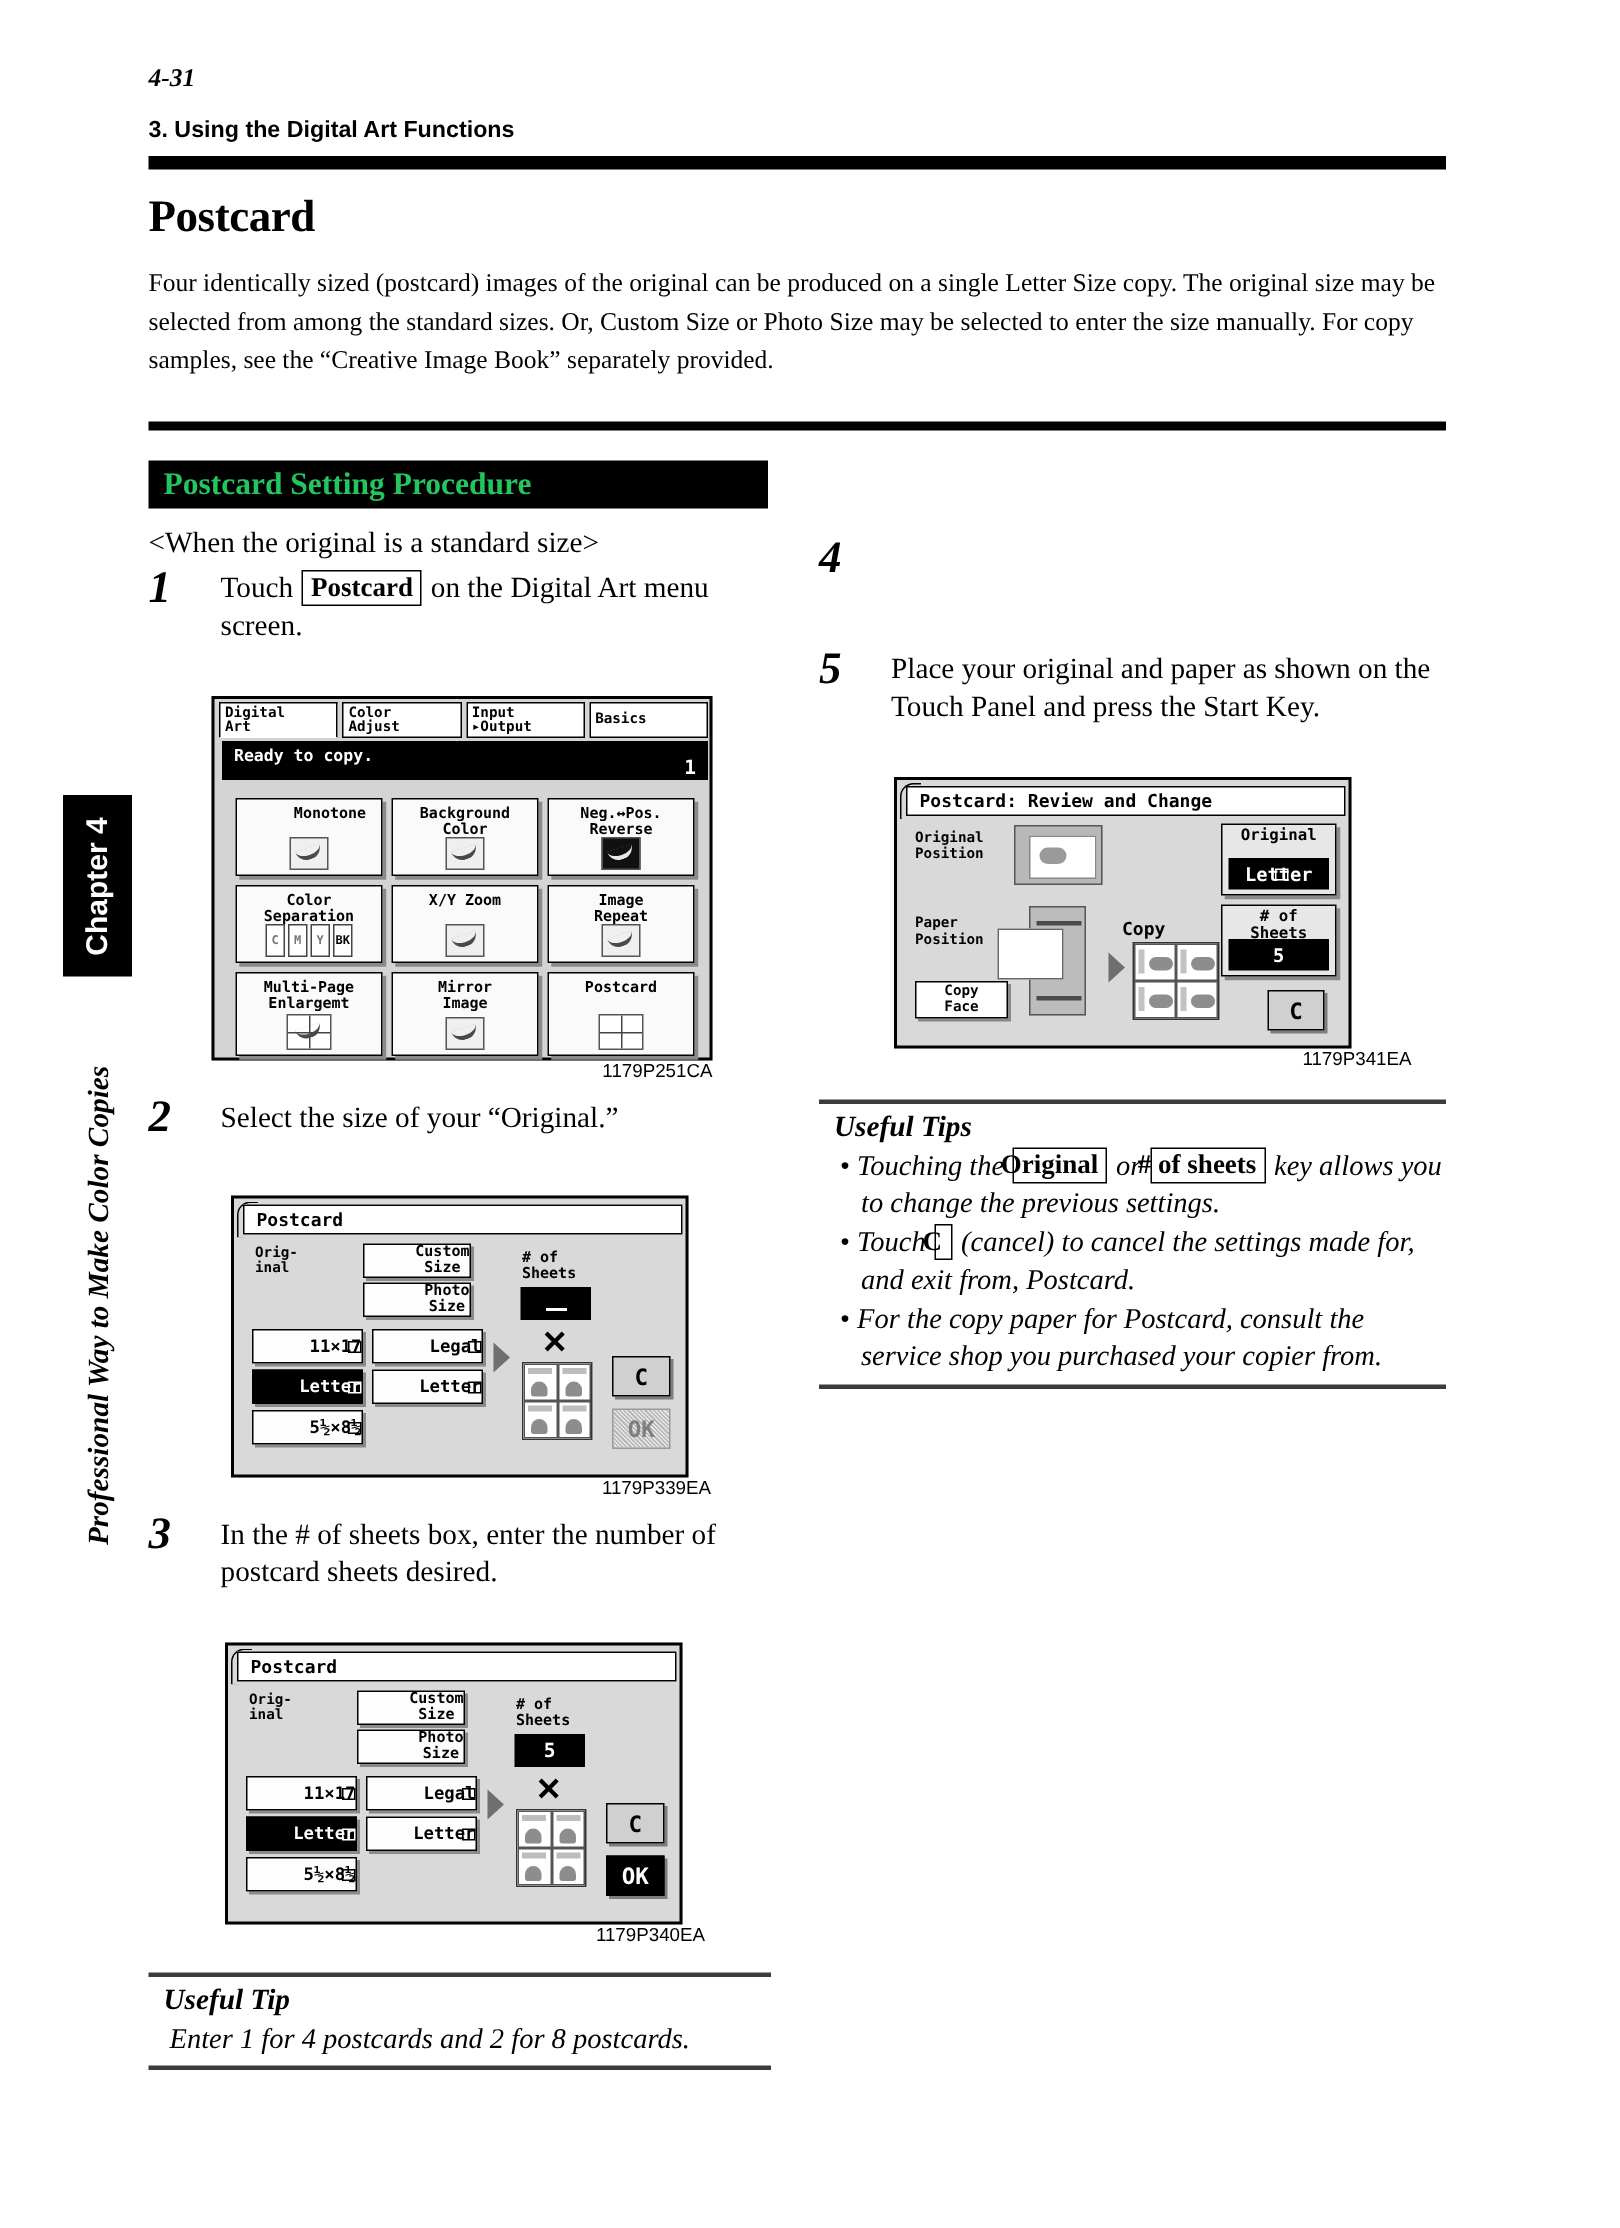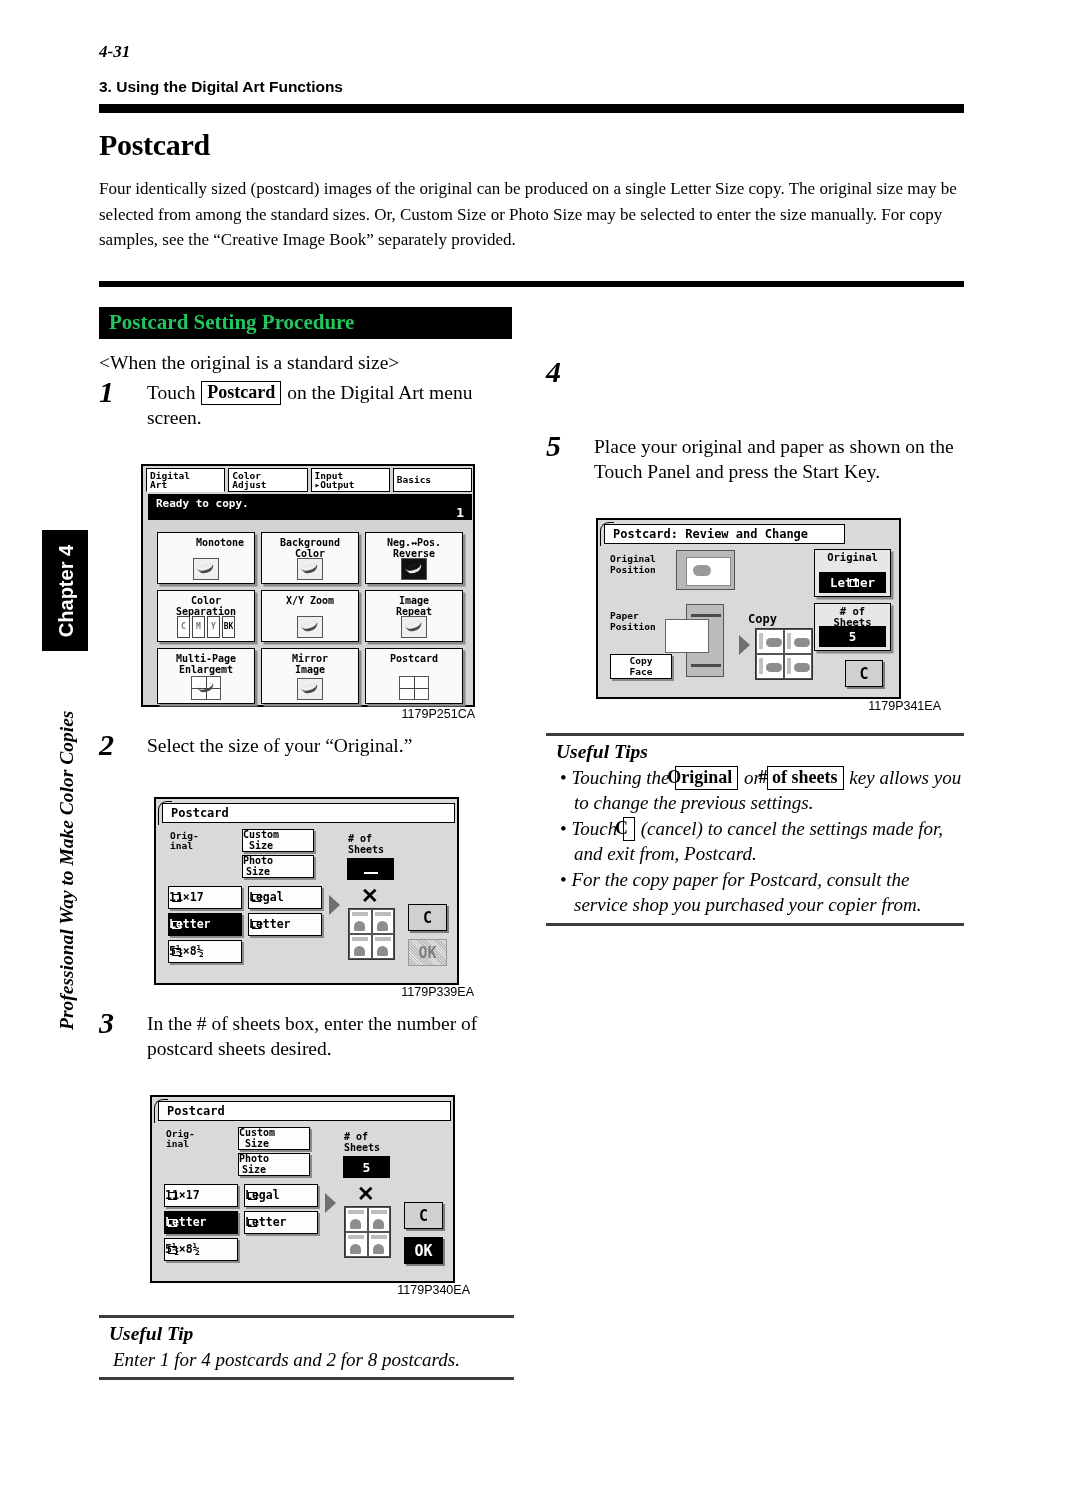--- a/index.html
+++ b/index.html
@@ -138,21 +138,21 @@
     position: relative;
     font-family: "DejaVu Sans Mono", monospace;
     font-weight: bold;
     color: #000;
     margin-top: 34px;
   }
   .lcd-btn {
     background: #fdfdfd;
     border: 1.5px solid #000;
     box-shadow: 2px 2px 0 #8a8a8a;
-    display: flex; align-items: center; justify-content: flex-start;
+    display: flex; align-items: center; justify-content: flex-end;
     text-align: center;
     line-height: 1.02;
   }
   .lcd-btn.sel { background: #000; color: #fff; }
 
   
   .p1 { width: 334px; height: 243px; }
   .p1-tabs { position: absolute; left: 3px; top: 2px; width: 326px; height: 24px; display: flex; gap: 3px; }
   .p1-tab {
     flex: 1; background: #fff; border: 1.5px solid #000;
@@ -294,21 +294,21 @@
   .p2 .b-ok.act { background: #000; color: #fff; border: 1.5px solid #000; box-shadow: 2px 2px 0 #7d7d7d; }
   .pg-tag {
     position: absolute; display: inline-block;
     width: 9px; height: 8px; border: 1.3px solid currentColor;
     margin-left: 3px; vertical-align: -1px;
   }
 
   
   .p4 { width: 305px; height: 181px; background: #d9d9d9; }
   .p4 .titlebar {
-    position: absolute; left: 6px; top: 4px; width: 241px; height: 20px;
+    position: absolute; left: 6px; top: 4px; width: 293px; height: 20px;
     background: #fff; border: 1.5px solid #000;
     font-size: 12px; padding: 2px 0 0 8px;
   }
   .p4 .tb-curve {
     position: absolute; left: 2px; top: 2px; width: 14px; height: 24px;
     border-left: 1.5px solid #000; border-top: 1.5px solid #000;
     border-radius: 9px 0 0 0;
   }
   .p4 .lbl { position: absolute; font-size: 9.5px; line-height: 10.5px; }
   .p4 .lbl-op { left: 12px; top: 34px; }

